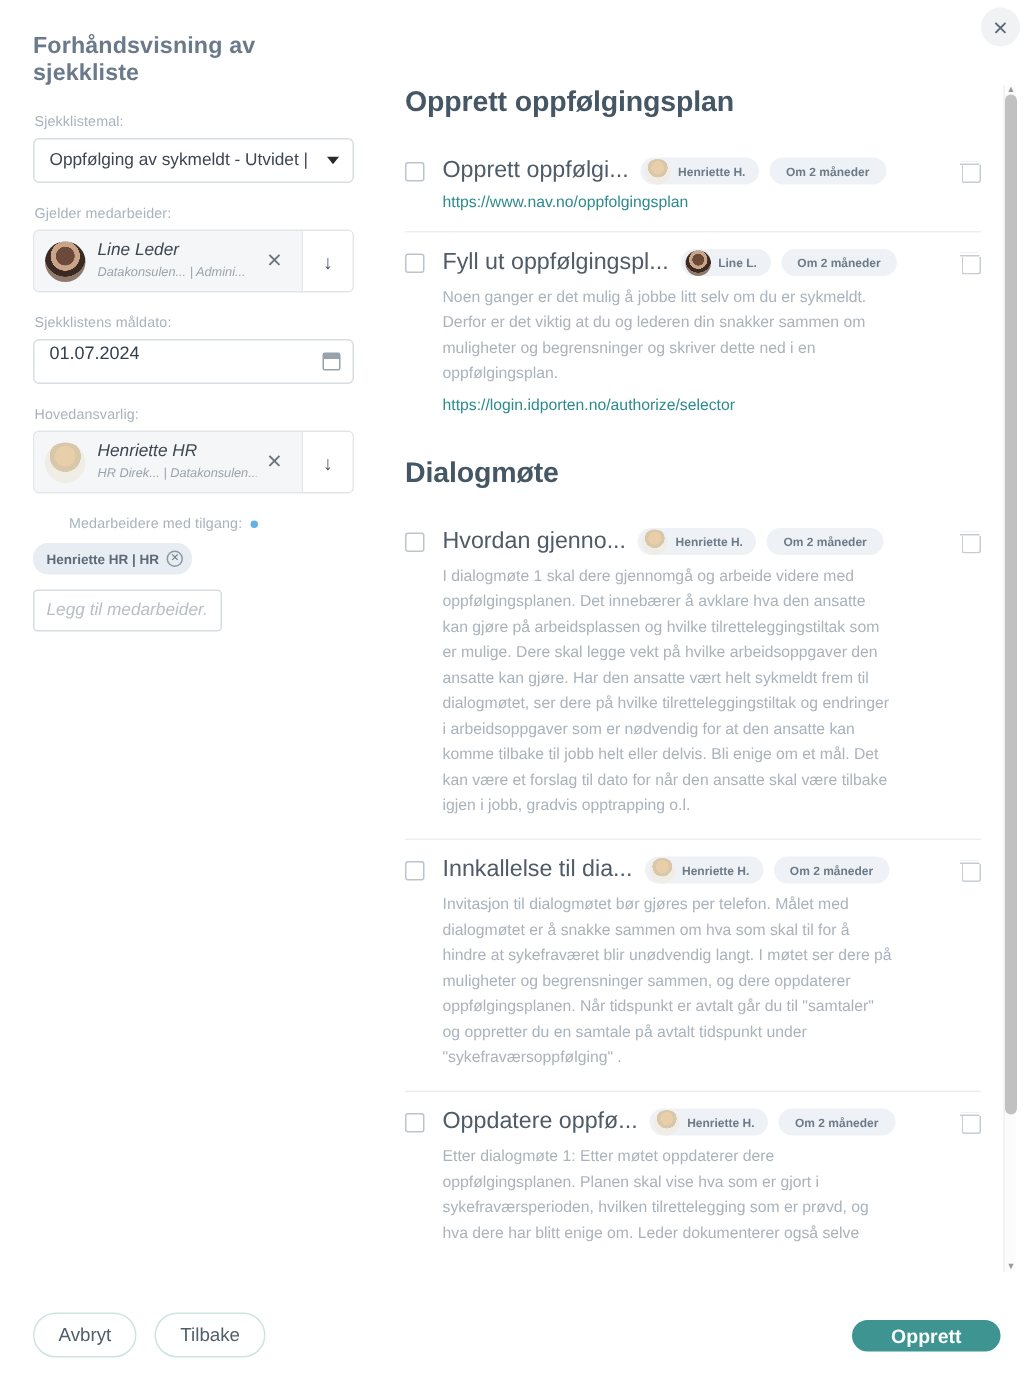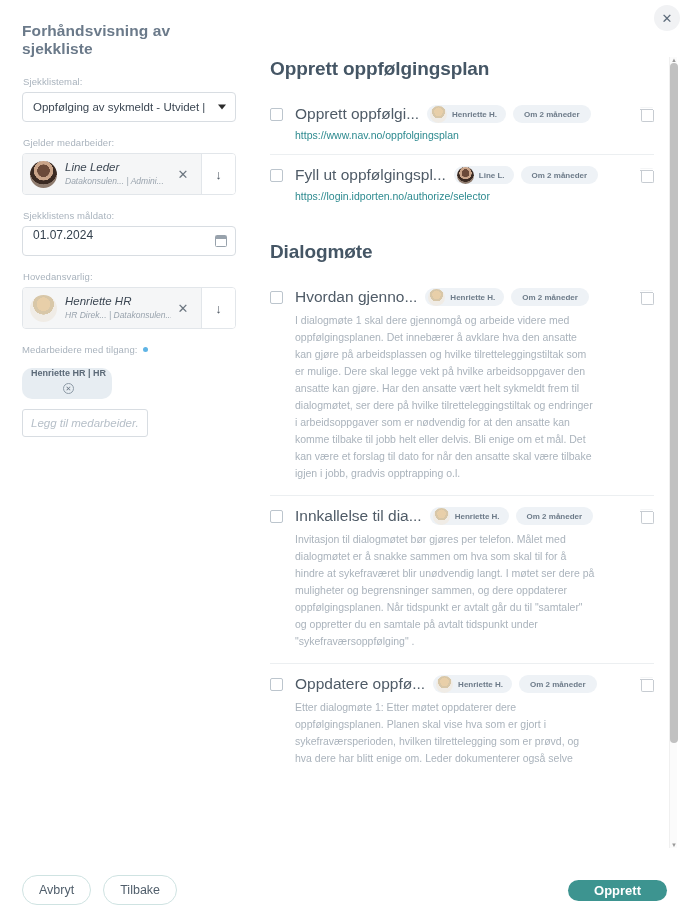--- a/index.html
+++ b/index.html
@@ -146,34 +146,33 @@
     padding: 0 30px 13px 10px;
   }
   .date-box .date-text { font-size: 12px; color: #33404d; }
   .cal-icon {
     position: absolute; right: 8px; top: 50%; transform: translateY(-50%);
     width: 12px; height: 12px;
     border: 1.3px solid #98a2ac; border-radius: 1.5px;
     background: linear-gradient(#98a2ac 0 3px, #fff 3px 100%);
   }
 
-  .access-label-row { display: flex; align-items: center; gap: 5px; margin-bottom: 7px; }
+  .access-label-row { display: flex; align-items: center; gap: 5px; margin-bottom: 7px; margin-left: 24px; }
   .dot-blue { width: 5px; height: 5px; border-radius: 50%; background: #5fb4e5; }
 
   .chip {
     display: inline-flex; align-items: center;
-    height: 31px;
+    height: 21px;
     padding: 0 6px 0 9px;
     border-radius: 10px;
     background: #e7edf2;
     font-size: 9px;
     color: #5c6a78;
     font-weight: 600;
     gap: 5px;
-    flex-direction: column;
   }
   .chip-x {
     width: 11px; height: 11px; border-radius: 50%;
     border: 1px solid #8d9aa6;
     display: flex; align-items: center; justify-content: center;
     font-size: 7px; color: #6b7885; line-height: 1;
     cursor: pointer;
   }
   .add-input {
     margin-top: 10px;
@@ -198,21 +197,21 @@
     padding-right: 14px;
   }
   .scroll-inner { padding: 8px 0 0 12px; }
   .section-title {
     font-size: 19px;
     font-weight: 700;
     color: #455665;
     margin: 0 0 14px 0;
     letter-spacing: -.1px;
   }
-  .section-title.second { margin-top: 26px; }
+  .section-title.second { margin-top: 16px; }
 
   .task {
     padding: 11px 0 13px 0;
   }
   .task + .task { border-top: 1px solid #eceff1; }
   .task-head { display: flex; align-items: center; gap: 0; }
   .checkbox {
     width: 13px; height: 13px;
     border: 1.4px solid #bcc5cd;
     border-radius: 2px;
@@ -426,20 +425,21 @@
         <div class="task-head">
           <span class="checkbox"></span>
           <span class="task-title">Fyll ut oppfølgingspl...</span>
           <span class="pill">
             <span class="avatar a-line a-small"></span>
             <span>Line L.</span>
           </span>
           <span class="pill plain">Om 2 måneder</span>
           <span class="trash"></span>
         </div>
+        <p class="task-desc">Noen ganger er det mulig å jobbe litt selv om du er sykmeldt. Derfor er det viktig at du og lederen din snakker sammen om muligheter og begrensninger og skriver dette ned i en oppfølgingsplan.</p>
         <a class="task-link" href="#">https://login.idporten.no/authorize/selector</a>
       </div>
 
       <h2 class="section-title second">Dialogmøte</h2>
 
       <div class="task">
         <div class="task-head">
           <span class="checkbox"></span>
           <span class="task-title">Hvordan gjenno...</span>
           <span class="pill">

